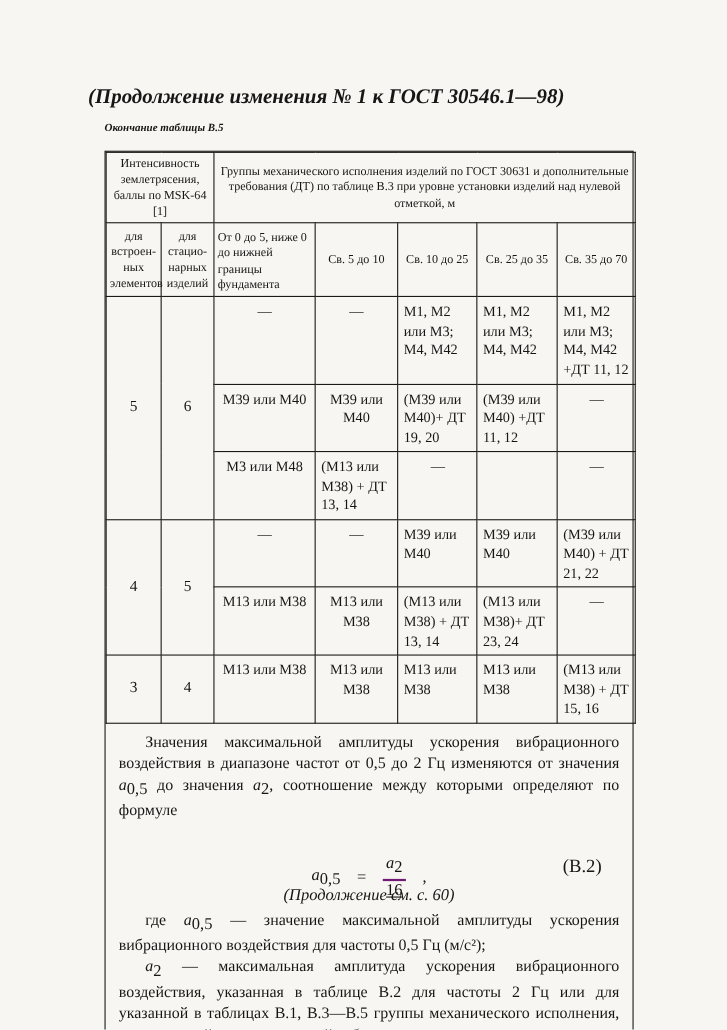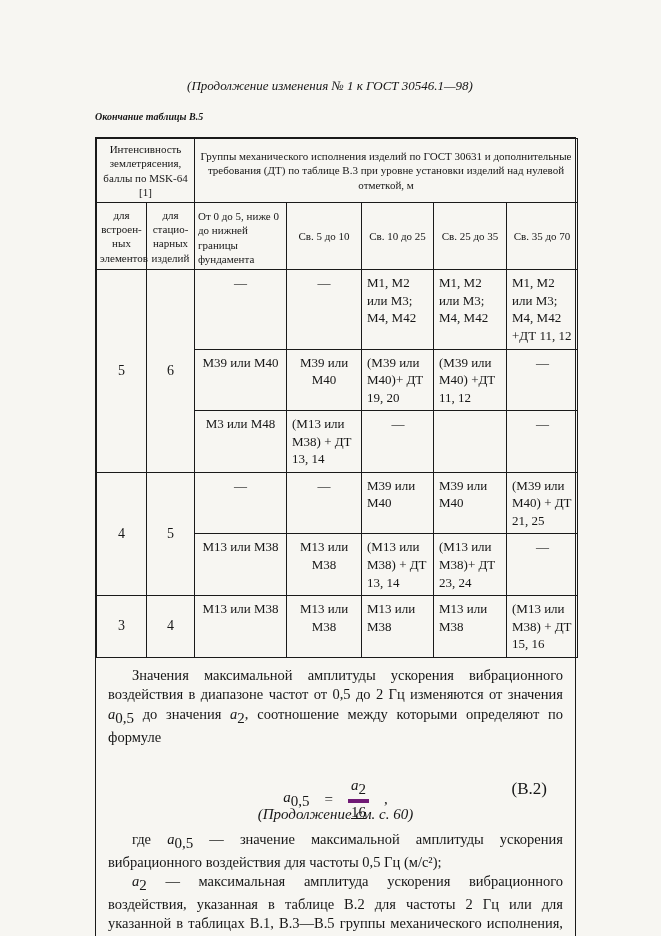--- a/index.html
+++ b/index.html
@@ -6,21 +6,21 @@
   html, body { margin: 0; padding: 0; }
   body {
     width: 661px; height: 936px; position: relative;
     background: #f7f6f2;
     font-family: "Liberation Serif", serif;
     color: #161616;
     overflow: hidden;
   }
   .hdr {
     position: absolute; top: 78px; left: 80px; width: 500px;
-    text-align: center; font-size: 13px; font-style: italic;
+    text-align: left; font-size: 19px; font-style: italic; font-weight: bold;
   }
   .caption {
     position: absolute; top: 111px; left: 95px;
     font-size: 10px; font-style: italic; font-weight: bold;
   }
   .boxed {
     position: absolute; top: 137px; left: 95px; width: 481px;
     border: 1px solid #1a1a1a;
   }
   table { border-collapse: collapse; width: 100%; table-layout: fixed; padding-left: 28px; }
@@ -44,21 +44,21 @@
     padding: 8px 12px 14px; font-size: 14.5px; line-height: 1.34;
     text-align: justify; min-height: 205px;
   }
   .notes p { margin: 0; text-indent: 24px; }
   .notes p.note-title { text-indent: 12px; margin-bottom: 1px; }
   .var { font-style: italic; }
   sub { font-size: 15px; }
   .formula-row { position: relative; text-align: center; margin: 10px 0 8px; }
   .formula { display: inline-flex; align-items: center; gap: 15px; font-size: 15px; margin-top: 20px; }
   .frac { display: inline-block; text-align: center; line-height: 1.15; }
-  .frac .top { display: block; border-bottom: 4px solid #701a75; padding: 0 3px 1px; }
+  .frac .top { display: block; border-bottom: 2px solid #701a75; padding: 0 3px 1px; }
   .frac .bot { display: block; padding-top: 1px; text-decoration: underline; }
   .formula-label { position: absolute; right: 16px; top: 50%; transform: translateY(-50%); font-size: 17px; }
   .footer {
     position: absolute; top: 806px; left: 95px; width: 481px;
     text-align: center; font-size: 15px; font-style: italic;
   }
 </style>
 </head>
 <body>
 
@@ -118,21 +118,21 @@
           <td class="l"></td>
           <td class="l" style="text-align: center;">—</td>
         </tr>
         <tr class="r4">
           <td rowspan="2" class="num">4</td>
           <td rowspan="2" class="num">5</td>
           <td style="text-align: center;">—</td>
           <td style="text-align: center;">—</td>
           <td class="l">М39 или М40</td>
           <td class="l">М39 или М40</td>
-          <td class="l">(М39 или М40) + ДТ 21, 25</td>
+          <td class="l">(М39 или М40) + ДТ 21, 22</td>
         </tr>
         <tr class="r5">
           <td>М13 или М38</td>
           <td>М13 или М38</td>
           <td class="l">(М13 или М38) + ДТ 13, 14</td>
           <td class="l">(М13 или М38)+ ДТ 23, 24</td>
           <td class="l" style="text-align: center;">—</td>
         </tr>
         <tr class="r6">
           <td class="num">3</td>

